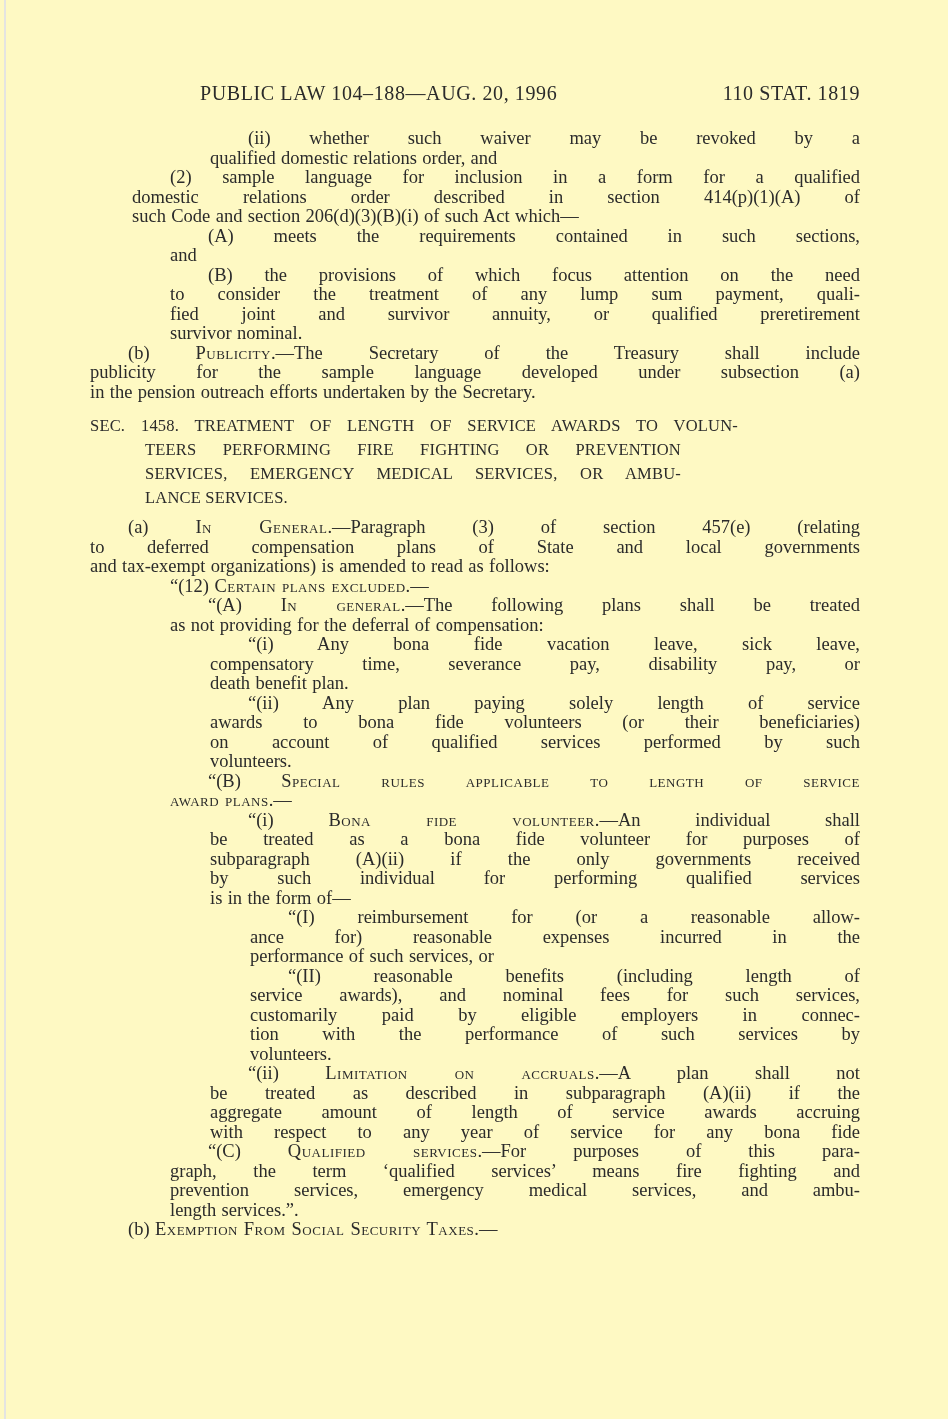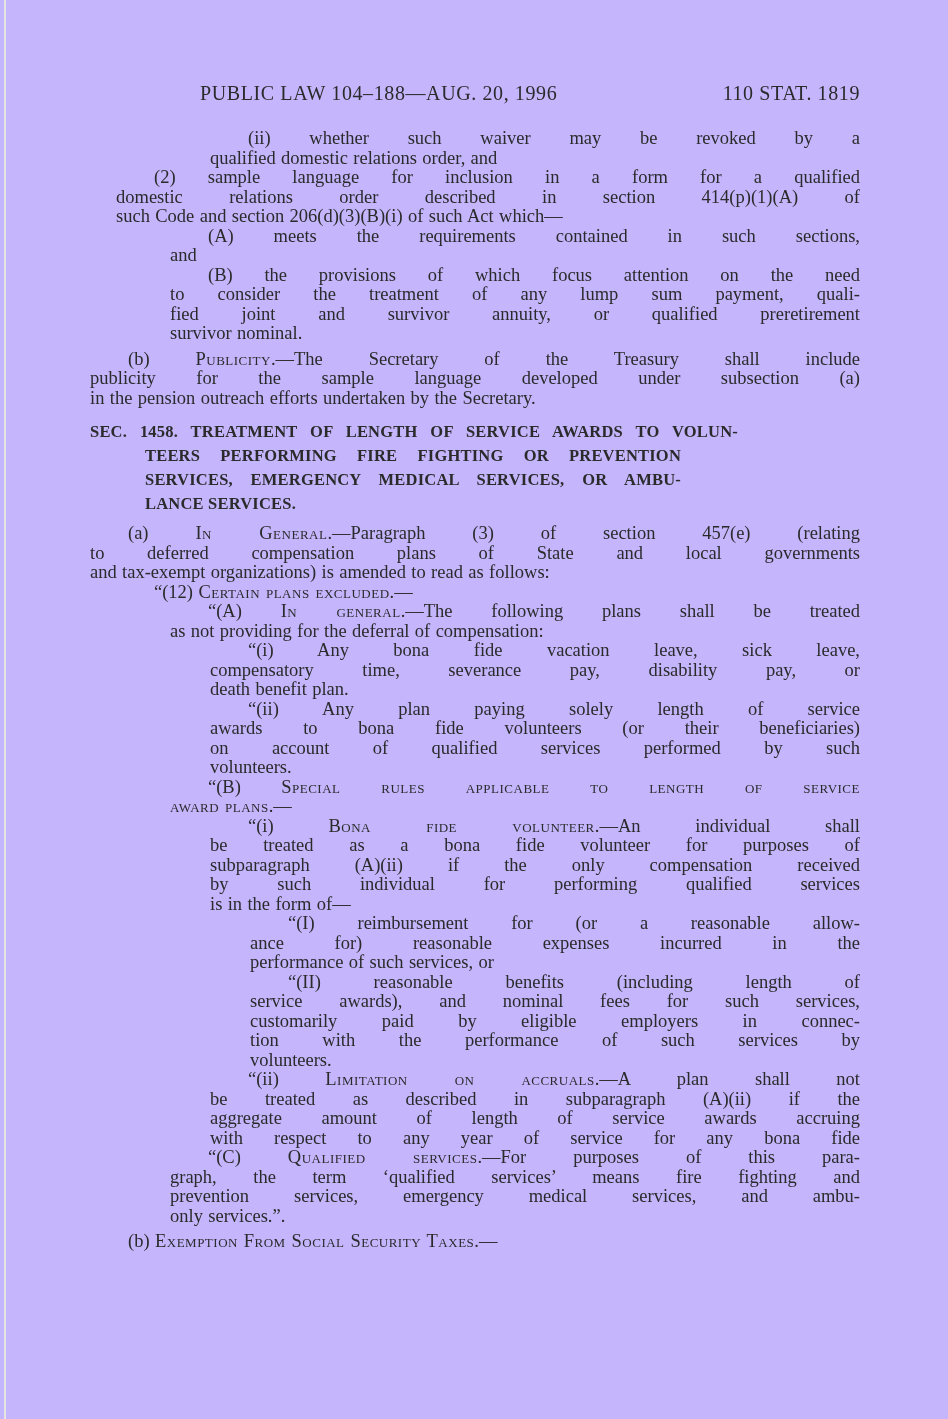--- a/index.html
+++ b/index.html
@@ -1,48 +1,48 @@
 <!DOCTYPE html>
 <html><head>
 <meta charset="utf-8">
 <style>
   html,body{margin:0;padding:0;background:#e9e9e7;}
   .page{
     position:relative;
     width:948px;height:1419px;
-    background:#c4b5fd;
+    background:#fef9c3;
     font-family:"Liberation Serif","DejaVu Serif",serif;
     color:#2b2b2b;
     overflow:hidden;
   }
   .scan-edge{
     position:absolute;left:4px;top:0;width:2px;height:100%;
     background:#e4e4e1;
   }
   .content{margin-left:90px;width:770px;padding-top:82px;}
   .page-header{
     display:flex;justify-content:space-between;align-items:baseline;
     font-size:20px;letter-spacing:0.6px;white-space:nowrap;
   }
   .page-header .law{margin-left:110px;}
   .intro{margin-top:24px;}
   .amendment{margin-top:8px;}
   .para{font-size:18.5px;line-height:19.5px;word-spacing:0.04em;}
-  .level-0{margin-left:0;margin-top:6px;}
-  .level-1{margin-left:26px;}
+  .level-0{margin-left:0;}
+  .level-1{margin-left:42px;}
   .level-2{margin-left:80px;}
   .level-3{margin-left:120px;}
   .level-4{margin-left:160px;}
   .line{text-align:justify;text-align-last:justify;}
   .line.first{text-indent:38px;}
   .line.last{text-align:left;text-align-last:left;}
   .sc{font-variant:small-caps;letter-spacing:0.5px;}
   .section-heading{margin-top:12px;}
   .h-line{
-    font-weight:bold;font-size:16.5px;line-height:24px;
+    font-weight:normal;font-size:16.5px;line-height:24px;
     width:648px;letter-spacing:0.2px;
     text-align:justify;text-align-last:justify;
   }
   .h-line.h-cont{margin-left:55px;width:536px;}
   .h-line.h-last{text-align:left;text-align-last:left;}
 </style>
 </head>
 <body>
 
 <div class="page">
@@ -112,21 +112,21 @@
           <div class="line"><span>on account of qualified services performed by such</span></div>
           <div class="line last"><span>volunteers.</span></div>
         </div>
         <div class="para level-2">
           <div class="line first"><span>“(B) </span><span class="sc">Special rules applicable to length of service</span></div>
           <div class="line last"><span class="sc">award plans</span><span>.—</span></div>
         </div>
         <div class="para level-3">
           <div class="line first"><span>“(i) </span><span class="sc">Bona fide volunteer</span><span>.—An individual shall</span></div>
           <div class="line"><span>be treated as a bona fide volunteer for purposes of</span></div>
-          <div class="line"><span>subparagraph (A)(ii) if the only compensation received</span></div>
+          <div class="line"><span>subparagraph (A)(ii) if the only governments received</span></div>
           <div class="line"><span>by such individual for performing qualified services</span></div>
           <div class="line last"><span>is in the form of—</span></div>
         </div>
         <div class="para level-4">
           <div class="line first"><span>“(I) reimbursement for (or a reasonable allow-</span></div>
           <div class="line"><span>ance for) reasonable expenses incurred in the</span></div>
           <div class="line last"><span>performance of such services, or</span></div>
         </div>
         <div class="para level-4">
           <div class="line first"><span>“(II) reasonable benefits (including length of</span></div>
@@ -138,21 +138,21 @@
         <div class="para level-3">
           <div class="line first"><span>“(ii) </span><span class="sc">Limitation on accruals</span><span>.—A plan shall not</span></div>
           <div class="line"><span>be treated as described in subparagraph (A)(ii) if the</span></div>
           <div class="line"><span>aggregate amount of length of service awards accruing</span></div>
           <div class="line"><span>with respect to any year of service for any bona fide</span></div>
         </div>
         <div class="para level-2">
           <div class="line first"><span>“(C) </span><span class="sc">Qualified services</span><span>.—For purposes of this para-</span></div>
           <div class="line"><span>graph, the term ‘qualified services’ means fire fighting and</span></div>
           <div class="line"><span>prevention services, emergency medical services, and ambu-</span></div>
-          <div class="line last"><span>only services.”.</span></div>
+          <div class="line last"><span>length services.”.</span></div>
         </div>
         <div class="para level-0">
           <div class="line first last"><span>(b) </span><span class="sc">Exemption From Social Security Taxes</span><span>.—</span></div>
         </div>
       </div>
 
   </div>
 </div>
 
 </body></html>

